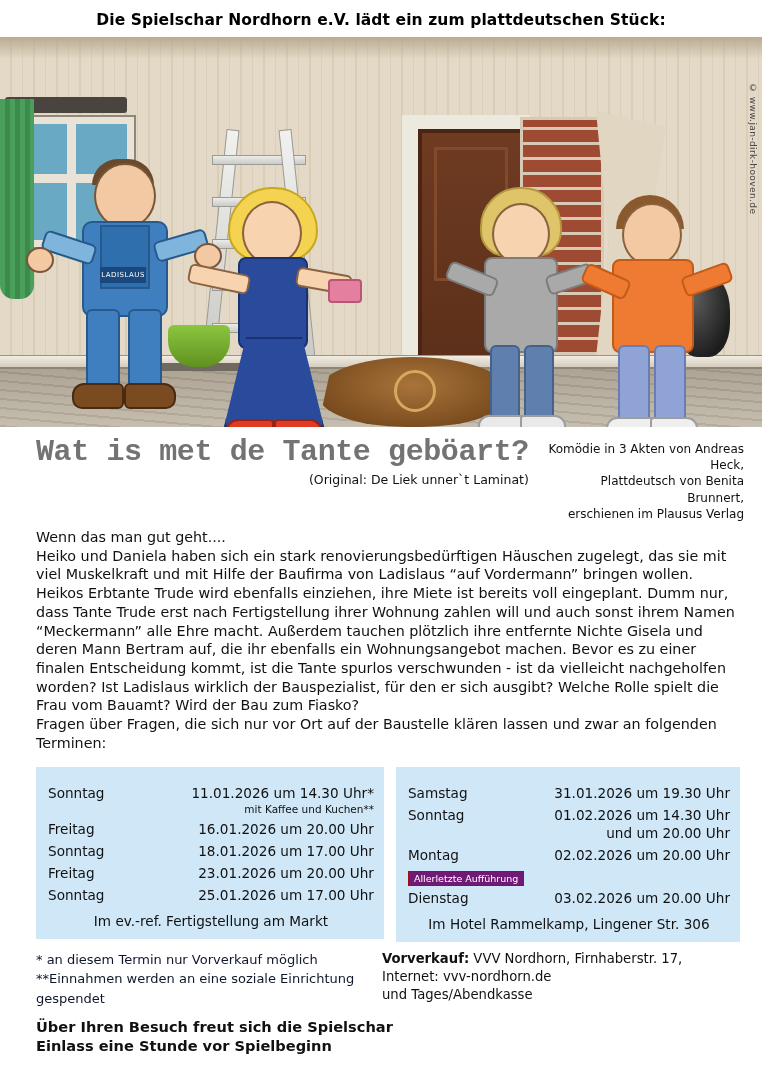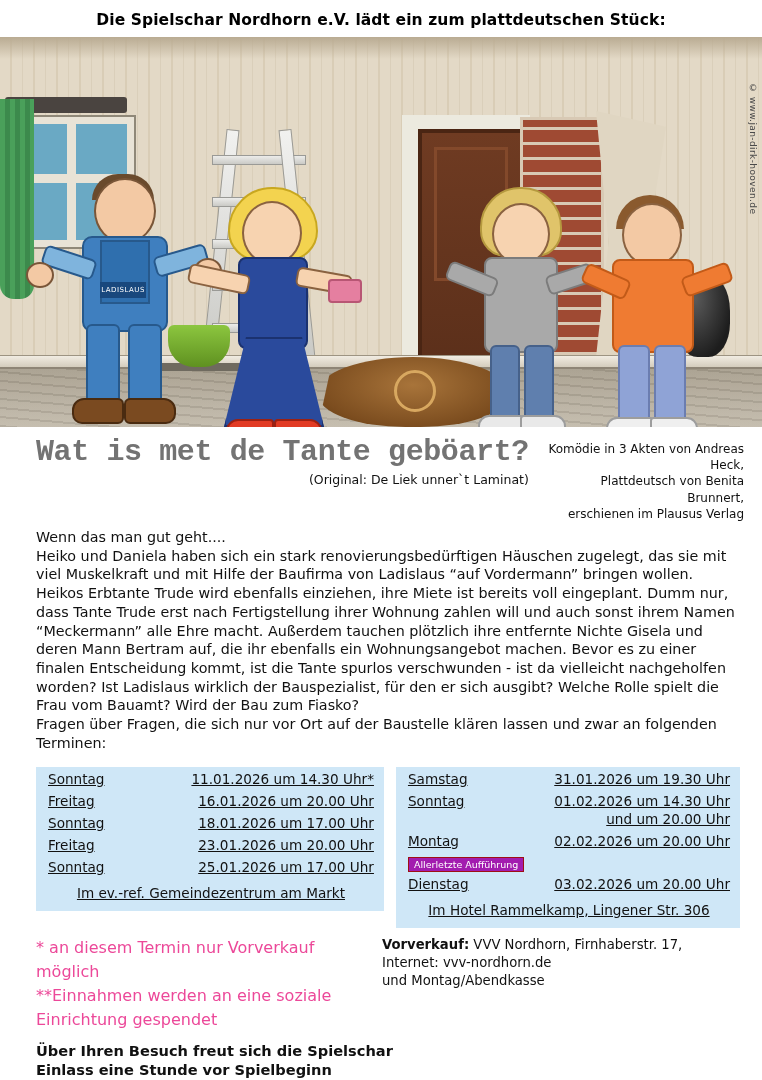--- a/index.html
+++ b/index.html
@@ -157,21 +157,21 @@
     background: radial-gradient(ellipse at 35% 30%, #5b5b5b, #1d1d1d 75%);
     border-radius: 45% 45% 40% 40%;
   }
   
   .person { position: absolute; }
   .head { position: absolute; border-radius: 50%; }
   .body { position: absolute; }
   .limb { position: absolute; border-radius: 6px; }
 
   
-  .p1 { left: 52px; top: 141px; width: 140px; height: 250px; }
+  .p1 { left: 52px; top: 126px; width: 140px; height: 250px; }
   .p1 .head { left: 42px; top: 0px; width: 58px; height: 62px; background:#f3c9a4; border:2px solid #7a5638; }
   .p1 .hair { position:absolute; left:40px; top:-4px; width:62px; height:26px; background:#6a4a2c; border-radius:30px 30px 0 0; }
   .p1 .torso { left: 30px; top: 58px; width: 82px; height: 92px; background:#3f7fbf; border:2px solid #27598c; border-radius:10px; }
   .p1 .bib { position:absolute; left:48px; top:62px; width:46px; height:60px; background:#2f6fae; border:2px solid #27598c;}
   .p1 .nameplate { position:absolute; left:48px; top:104px; width:46px; height:16px; background:#19487d; color:#fff; font-size:7px; text-align:center; line-height:16px; letter-spacing:0.5px;}
   .p1 .arm-l { left: -10px; top: 74px; width: 50px; height: 17px; background:#7fb4dd; transform: rotate(18deg); border:2px solid #27598c;}
   .p1 .arm-r { left: 102px; top: 72px; width: 50px; height: 17px; background:#7fb4dd; transform: rotate(-16deg); border:2px solid #27598c;}
   .p1 .hand-l { left:-26px; top:84px; width:24px; height:22px; background:#f3c9a4; border-radius:50%; border:2px solid #7a5638;}
   .p1 .hand-r { left:142px; top:80px; width:24px; height:22px; background:#f3c9a4; border-radius:50%; border:2px solid #7a5638;}
   .p1 .leg-l { left: 34px; top: 146px; width: 30px; height: 78px; background:#3f7fbf; border:2px solid #27598c;}
@@ -265,24 +265,23 @@
   .body-text p { margin: 0; }
   
   .dates-wrap {
     display: flex;
     gap: 12px;
     padding: 14px 22px 0 36px;
     align-items: flex-start;
   }
   .date-box {
     background: #cfe7f7;
-    padding: 4px 10px 10px 12px;
+    padding: 18px 10px 10px 12px;
     font-size: 13.6px;
     color: #111;
-    text-decoration: underline;
   }
   .box-left { width: 334px; }
   .box-right { width: 330px; }
   .date-line {
     display: flex;
     justify-content: space-between;
     align-items: baseline;
     margin-bottom: 6px;
   }
   .date-day { white-space: nowrap; }
@@ -296,35 +295,35 @@
     text-align: right;
     margin: -4px 0 6px 0;
   }
   .venue {
     margin-top: 10px;
     font-size: 13.6px;
     text-align: center;
   }
   .badge {
     display: inline-block;
-    background: #a21caf;
+    background: #701a75;
     color: #fff;
     font-size: 9.5px;
     padding: 1px 5px;
     border: 1px solid #9e0f14;
     margin: 2px 0 4px 0;
   }
   
   .foot-wrap {
     display: flex;
     gap: 12px;
     padding: 8px 22px 0 36px;
     align-items: flex-start;
   }
-  .foot-left { width: 334px; font-size: 16px; line-height: 1.5; color:#ec4899;}
+  .foot-left { width: 334px; font-size: 13px; line-height: 1.5; color:#0f172a;}
   .foot-right { width: 330px; font-size: 13.2px; line-height: 1.38; color:#111;}
   .foot-right b { font-weight: bold; }
   .closing {
     padding: 10px 22px 0 36px;
     font-size: 14.6px;
     font-weight: bold;
     line-height: 1.3;
     width: 360px;
     color: #111;
   }
@@ -440,39 +439,40 @@
     <p>Fragen über Fragen, die sich nur vor Ort auf der Baustelle klären lassen und zwar an folgenden Terminen:</p>
   </div>
 
   <div class="dates-wrap">
 
     <div class="date-box box-left">
       <div class="date-line">
         <span class="date-day">Sonntag</span>
         <span class="date-when">11.01.2026 um 14.30 Uhr*</span>
       </div>
+      <div class="note-small">mit Kaffee und Kuchen**</div>
 
       <div class="date-line">
         <span class="date-day">Freitag</span>
         <span class="date-when">16.01.2026 um 20.00 Uhr</span>
       </div>
       <div class="date-line">
         <span class="date-day">Sonntag</span>
         <span class="date-when">18.01.2026 um 17.00 Uhr</span>
       </div>
       <div class="date-line">
         <span class="date-day">Freitag</span>
         <span class="date-when">23.01.2026 um 20.00 Uhr</span>
       </div>
       <div class="date-line">
         <span class="date-day">Sonntag</span>
         <span class="date-when">25.01.2026 um 17.00 Uhr</span>
       </div>
 
-      <div class="venue">Im ev.-ref. Gemeindezentrum am Markt</div>
+      <div class="venue">Im ev.-ref. Fertigstellung am Markt</div>
     </div>
 
     <div class="date-box box-right">
       <div class="date-line">
         <span class="date-day">Samstag</span>
         <span class="date-when">31.01.2026 um 19.30 Uhr</span>
       </div>
       <div class="date-line">
         <span class="date-day">Sonntag</span>
         <span class="date-when">01.02.2026 um 14.30 Uhr</span>
@@ -495,21 +495,21 @@
   <div class="foot-wrap">
     <div class="foot-left">
       <div>*  an diesem Termin nur Vorverkauf möglich</div>
       <div>**Einnahmen werden an eine soziale Einrichtung gespendet</div>
     </div>
     <div class="foot-right">
       <div>
         <b>Vorverkauf:</b><span> VVV Nordhorn, Firnhaberstr. 17,</span>
       </div>
       <div>Internet: vvv-nordhorn.de</div>
-      <div>und Montag/Abendkasse</div>
+      <div>und Tages/Abendkasse</div>
     </div>
   </div>
 
   <div class="closing">
     <div>Über Ihren Besuch freut sich die Spielschar</div>
     <div>Einlass eine Stunde vor Spielbeginn</div>
   </div>
 
 </div>
 

